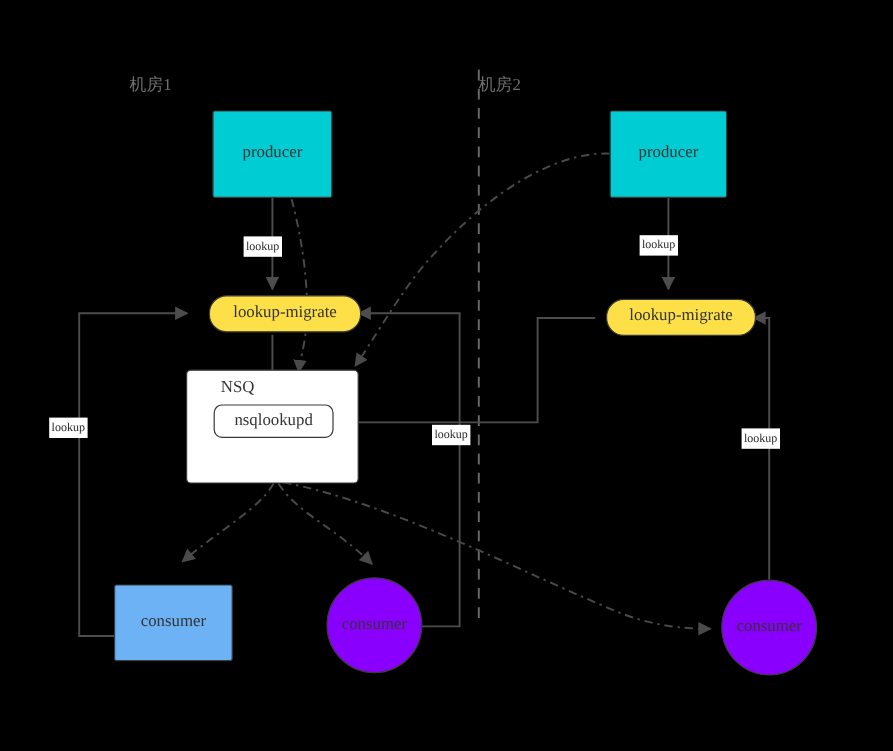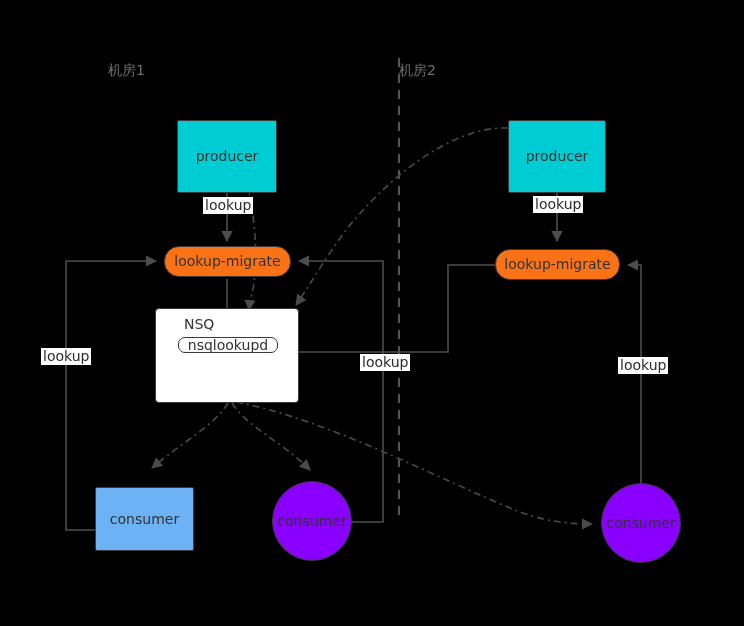--- a/index.html
+++ b/index.html
@@ -9,20 +9,21 @@
   }
   body {
     font-family: "DejaVu Sans", "Liberation Sans", sans-serif;
   }
   #canvas-root {
     position: relative;
     width: 744px;
     height: 626px;
     background: #000000;
     overflow: hidden;
+    font-family: Liberation Serif, serif;
   }
   svg.diagram-layer {
     position: absolute;
     left: 0;
     top: 0;
     width: 744px;
     height: 626px;
   }
   .node {
     position: absolute;
@@ -32,26 +33,26 @@
     justify-content: center;
     text-align: center;
     color: #333333;
     font-size: 14px;
     line-height: 1.15;
   }
   .node-producer {
     background: #00CDD3;
     border: 1.6px solid #3a3a3a;
     border-radius: 2px;
-    margin-top: 28px;
   }
   .node-rect-white {
-    background: #f97316;
+    background: #fde047;
     border: 1.6px solid #3a3a3a;
     border-radius: 15px;
+    margin-left: 10px;
   }
   .node-container {
     background: #ffffff;
     border: 1.6px solid #3a3a3a;
     border-radius: 4px;
     display: block;
   }
   .container-label {
     position: absolute;
     left: 28px;
@@ -72,21 +73,21 @@
   .node-circle {
     background: #8A00FF;
     border: 1.6px solid #3a3a3a;
     border-radius: 50%;
     padding: 0 14px;
   }
   .edge-label {
     position: absolute;
     background: #ffffff;
     color: #2b2b2b;
-    font-size: 14px;
+    font-size: 10px;
     line-height: 15px;
     padding: 1px 2px;
     white-space: nowrap;
   }
   .zone-label {
     position: absolute;
     color: #6e6e6e;
     font-size: 14px;
     white-space: nowrap;
   }
@@ -149,21 +150,21 @@
   </div>
 
   <div class="node node-rect-white" style="left:495px; top:249px; width:125px; height:31px;">
     <span>lookup-migrate</span>
   </div>
 
   <div class="node node-container" style="left:155px; top:308px; width:144px; height:95px;">
     <span class="container-label">NSQ</span>
   </div>
 
-  <div class="node node-inner" style="left:178px; top:337px; width:100px; height:16px;">
+  <div class="node node-inner" style="left:178px; top:337px; width:100px; height:28px;">
     <span>nsqlookupd</span>
   </div>
 
   <div class="node node-consumer-rect" style="left:95px; top:487px; width:99px; height:64px;">
     <span>consumer</span>
   </div>
 
   <div class="node node-circle" style="left:272px; top:481px; width:80px; height:80px;">
     <span>consumer</span>
   </div>

